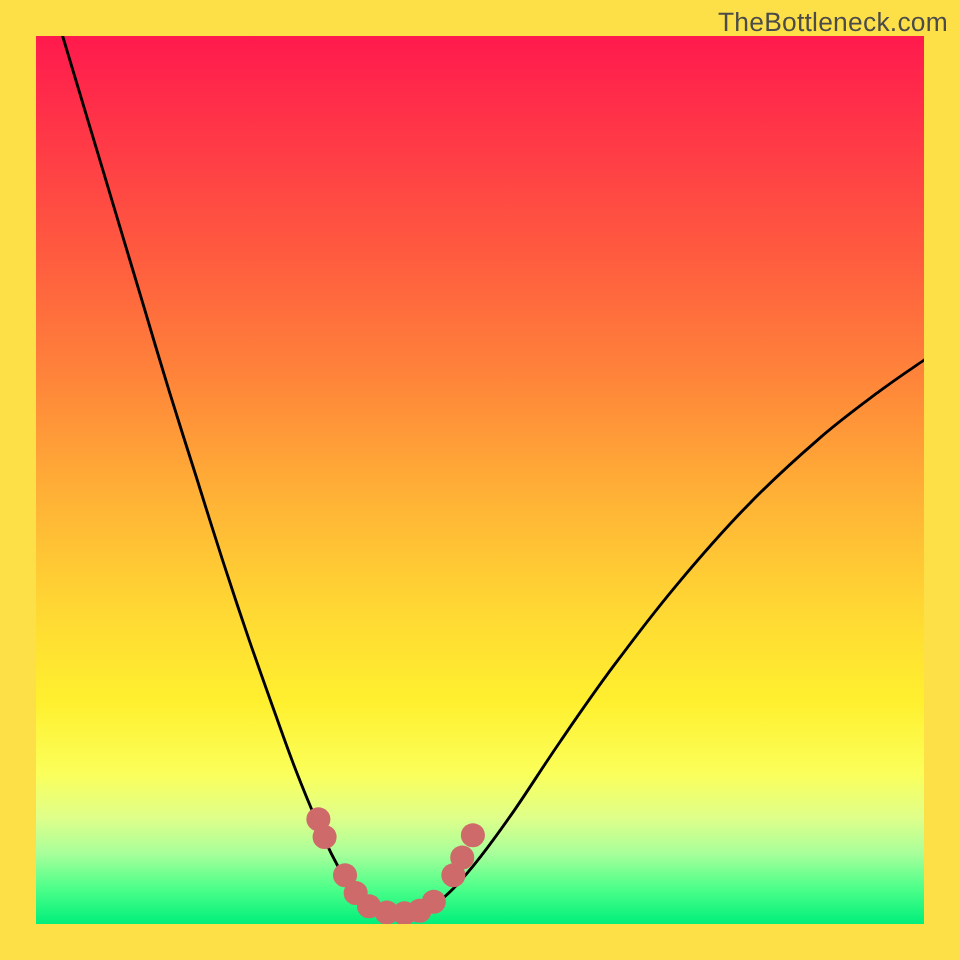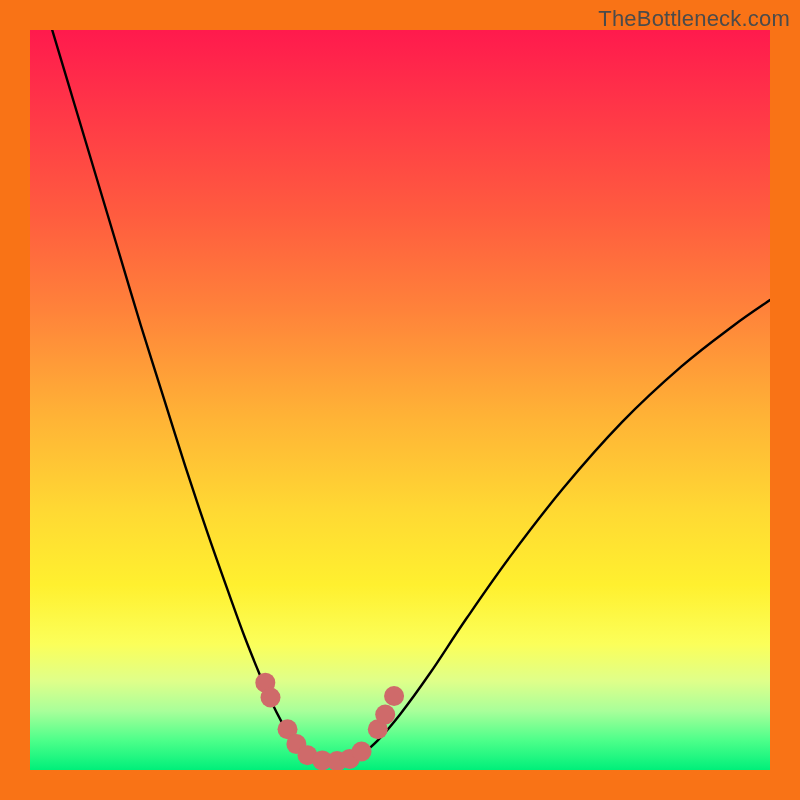--- a/index.html
+++ b/index.html
@@ -10,21 +10,21 @@
     background: #000;
     font-family: Arial, Helvetica, sans-serif;
     overflow: hidden;
   }
   .frame {
     position: absolute;
     left: 0;
     top: 0;
     width: 800px;
     height: 800px;
-    background: #f97316;
+    background: #fde047;
   }
   .plot {
     position: absolute;
     left: 30px;
     top: 30px;
     width: 740px;
     height: 740px;
     
     background: linear-gradient(
       to bottom,

